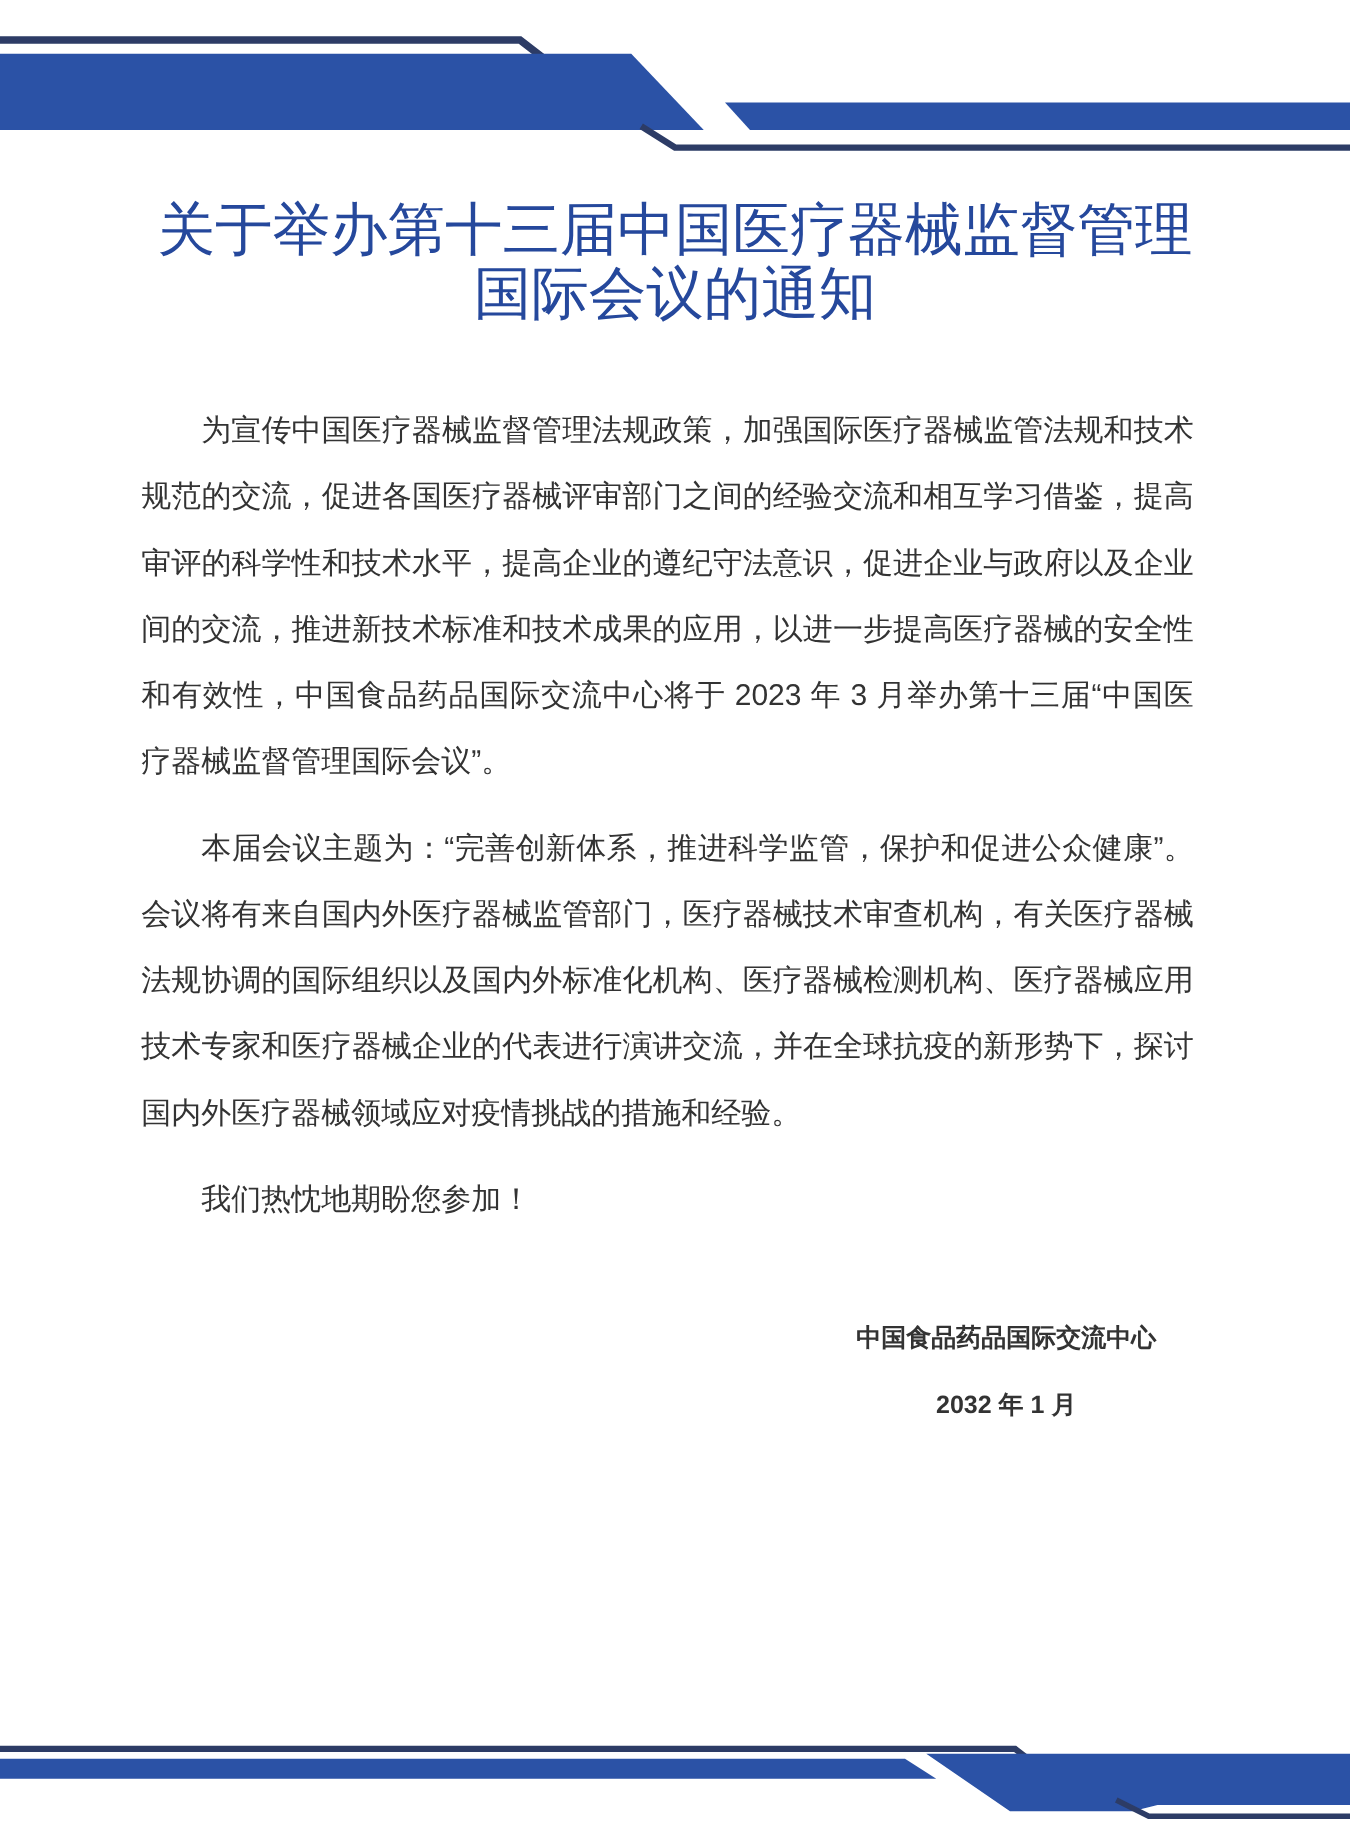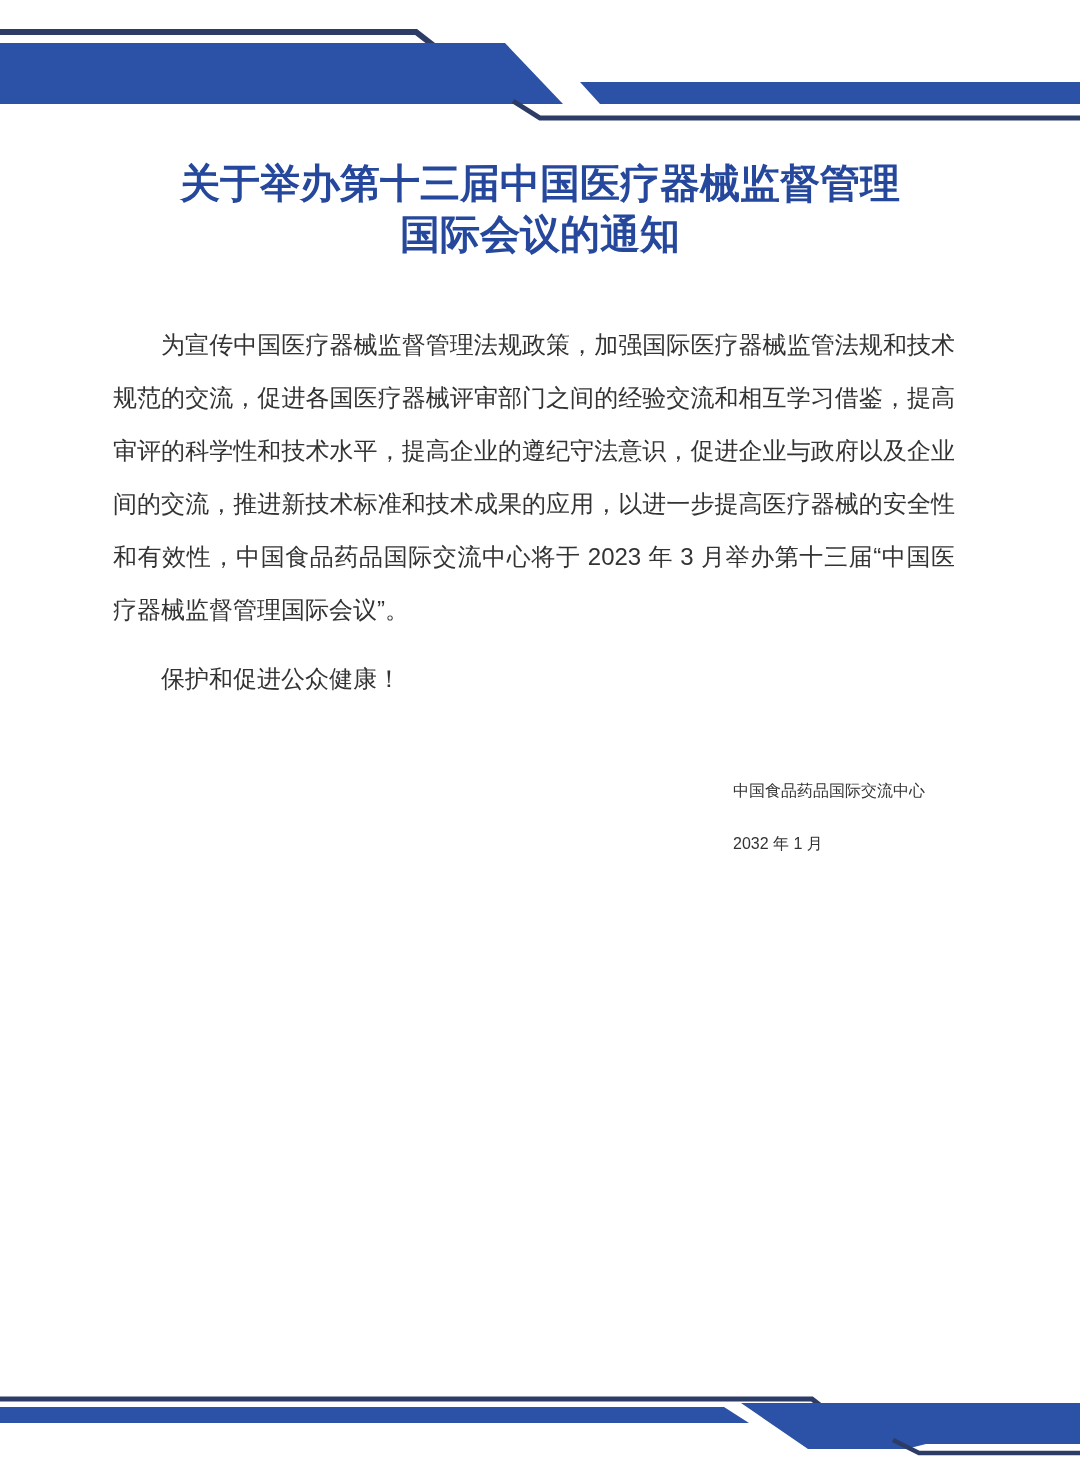--- a/index.html
+++ b/index.html
@@ -12,45 +12,46 @@
   .deco{position:absolute;left:0;width:1080px;display:block;}
   .deco-header{top:0;height:130px;}
   .deco-footer{bottom:0;height:116px;}
   .band-fill{fill:#2b52a6;}
   .navy-stroke{stroke:#2d3c66;fill:none;}
   
   .title{
     margin:158px 40px 0 40px;
     text-align:center;
     color:#25489c;
-    font-size:40px;
-    font-weight:bold;
+    font-size:46px;
+    font-weight:normal;
     line-height:51px;
     letter-spacing:0px;
   }
   
   .body{
     margin:58px 109px 0 97px;
     width:874px;
     color:#333333;
     font-size:24px;
     line-height:53px;
     text-align:justify;
   }
   .body p{margin:16px;text-indent:2em;}
   
   .signature{
     margin-top:59px;
     margin-right:155px;
     margin-left:auto;
     width:fit-content;
-    text-align:left;
+    text-align:center;
     color:#333333;
-    font-size:16px;
+    font-size:20px;
     line-height:53px;
+    font-weight:bold;
   }
 </style>
 </head>
 <body>
 
 <div class="page">
 
   <svg class="deco deco-header" viewBox="0 0 1080 130" preserveAspectRatio="none" aria-hidden="true">
     <polyline class="navy-stroke" stroke-width="6" points="0,32 416,32 438,49"></polyline>
     <polygon class="band-fill" points="0,43 505,43 563,104 0,104"></polygon>
@@ -58,21 +59,22 @@
     <polyline class="navy-stroke" stroke-width="5" points="513,101 540,118 1080,118"></polyline>
   </svg>
 
   <div class="title">
     <div>关于举办第十三届中国医疗器械监督管理</div>
     <div>国际会议的通知</div>
   </div>
 
   <div class="body">
     <p>为宣传中国医疗器械监督管理法规政策，加强国际医疗器械监管法规和技术规范的交流，促进各国医疗器械评审部门之间的经验交流和相互学习借鉴，提高审评的科学性和技术水平，提高企业的遵纪守法意识，促进企业与政府以及企业间的交流，推进新技术标准和技术成果的应用，以进一步提高医疗器械的安全性和有效性，中国食品药品国际交流中心将于 2023 年 3 月举办第十三届“中国医疗器械监督管理国际会议”。</p>
-    <p>保护和促进公众健康！</p>
+    <p>本届会议主题为：“完善创新体系，推进科学监管，保护和促进公众健康”。会议将有来自国内外医疗器械监管部门，医疗器械技术审查机构，有关医疗器械法规协调的国际组织以及国内外标准化机构、医疗器械检测机构、医疗器械应用技术专家和医疗器械企业的代表进行演讲交流，并在全球抗疫的新形势下，探讨国内外医疗器械领域应对疫情挑战的措施和经验。</p>
+    <p>我们热忱地期盼您参加！</p>
   </div>
 
   <div class="signature">
     <div>中国食品药品国际交流中心</div>
     <div>2032 年 1 月</div>
   </div>
 
   <svg class="deco deco-footer" viewBox="0 0 1080 116" preserveAspectRatio="none" aria-hidden="true">
     <polyline class="navy-stroke" stroke-width="5" points="0,49 812,49 830,63"></polyline>
     <polygon class="band-fill" points="0,57 724,57 749,73 0,73"></polygon>

